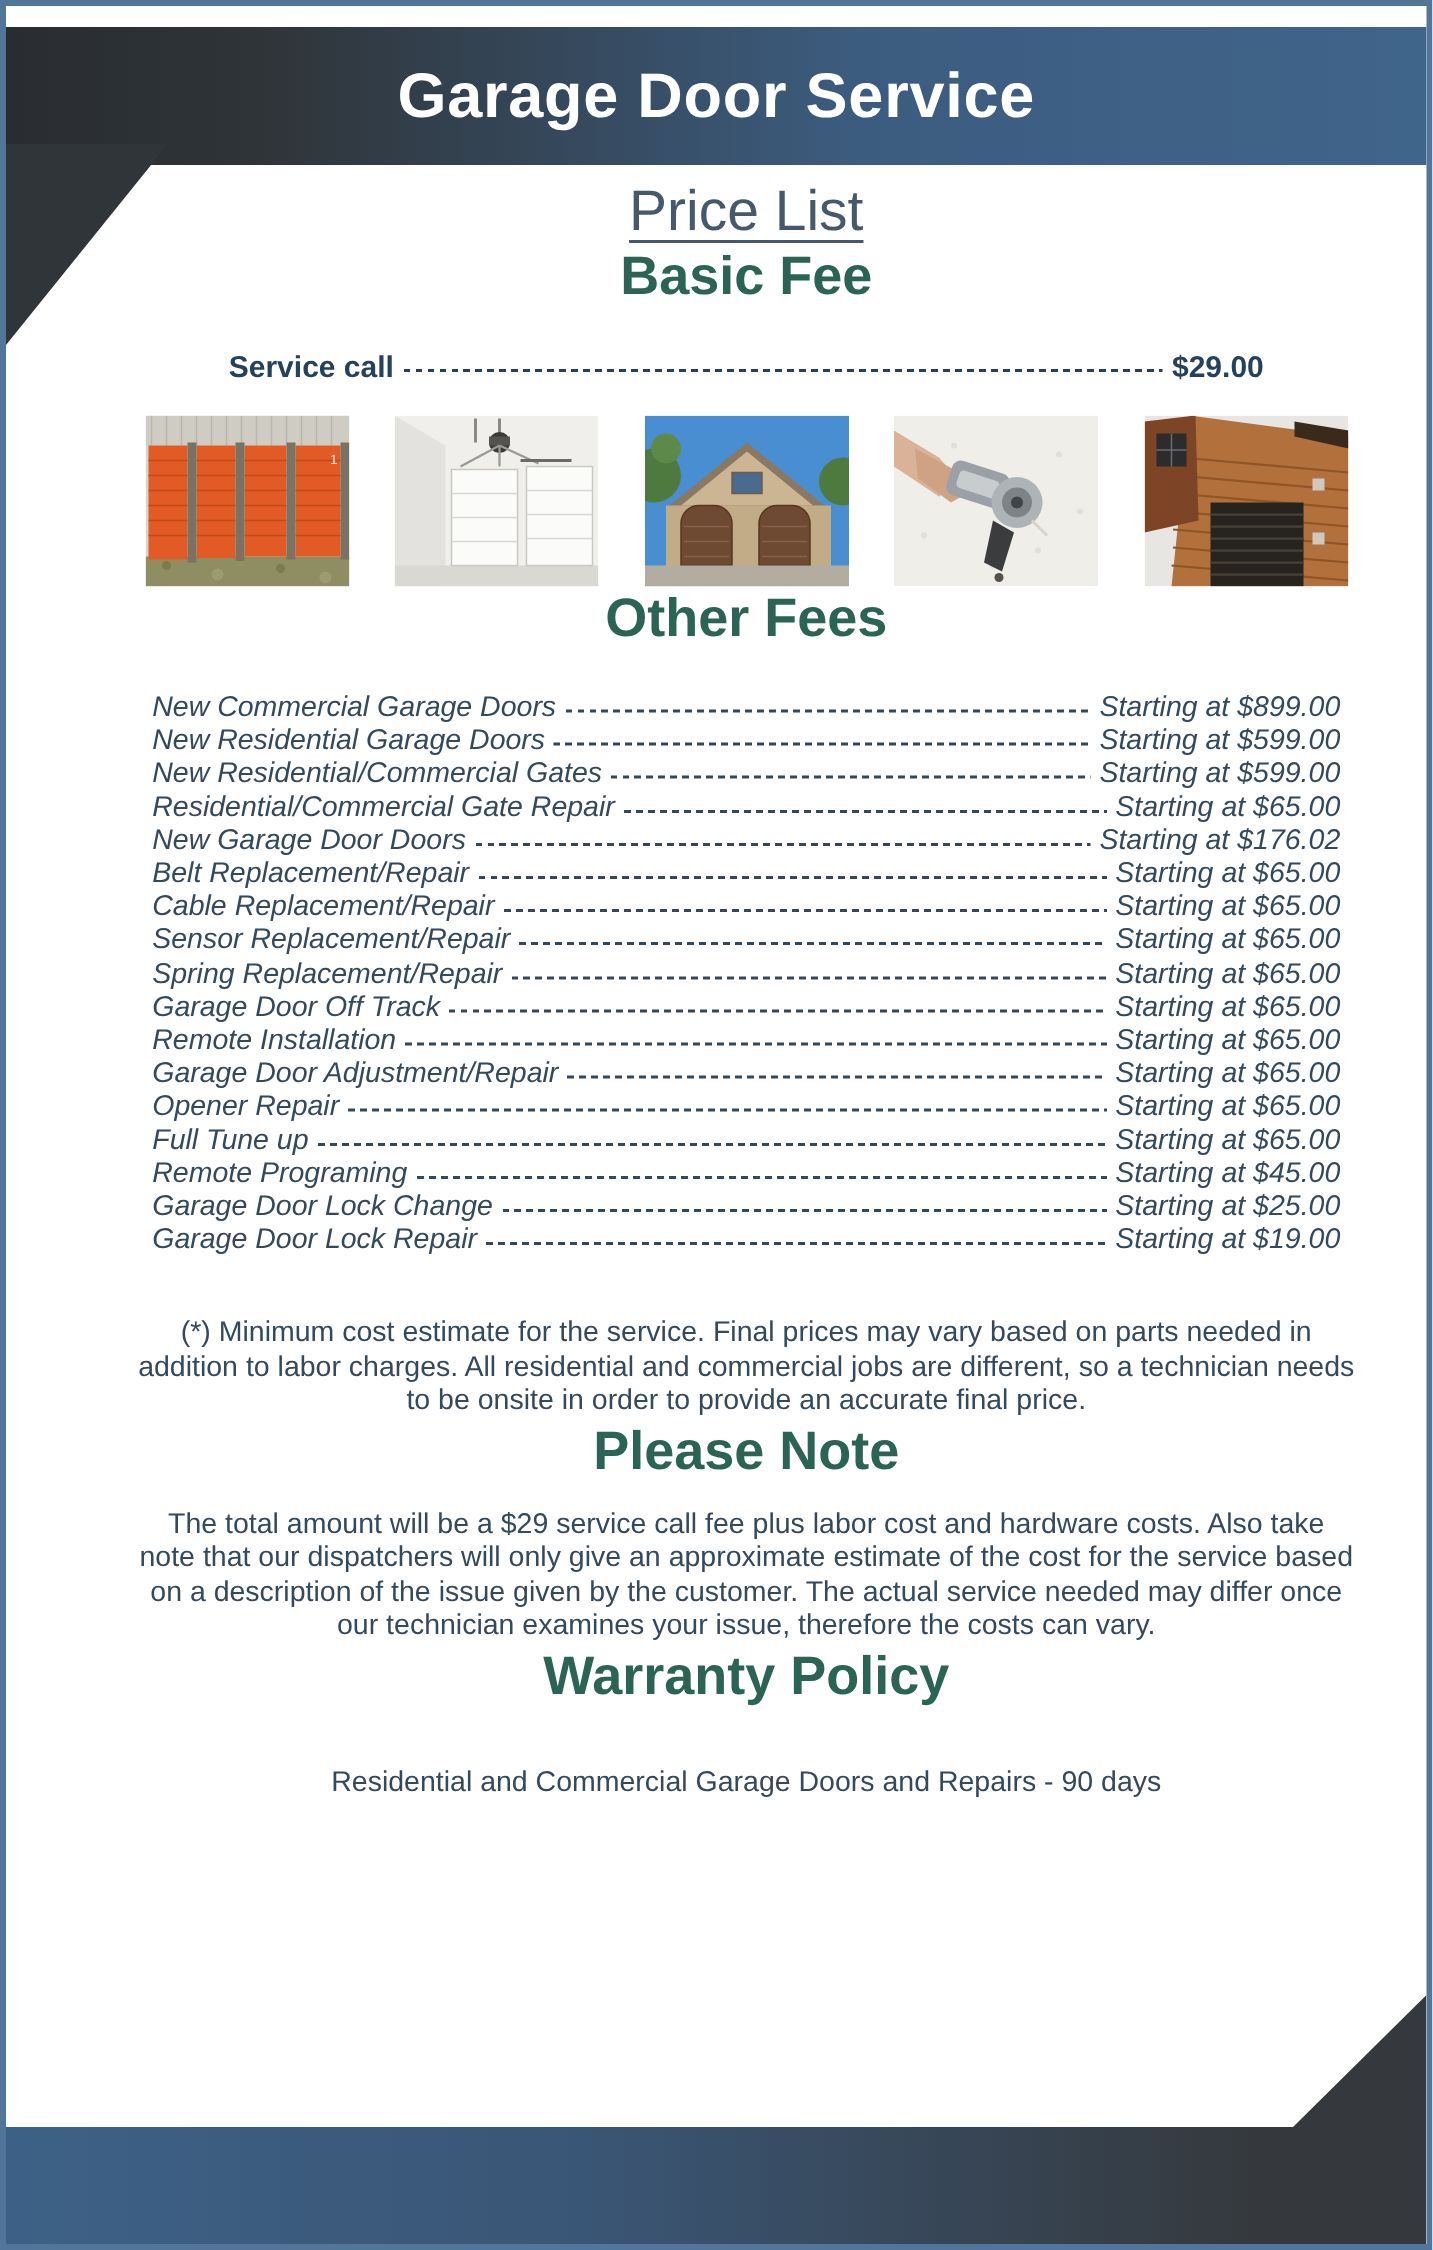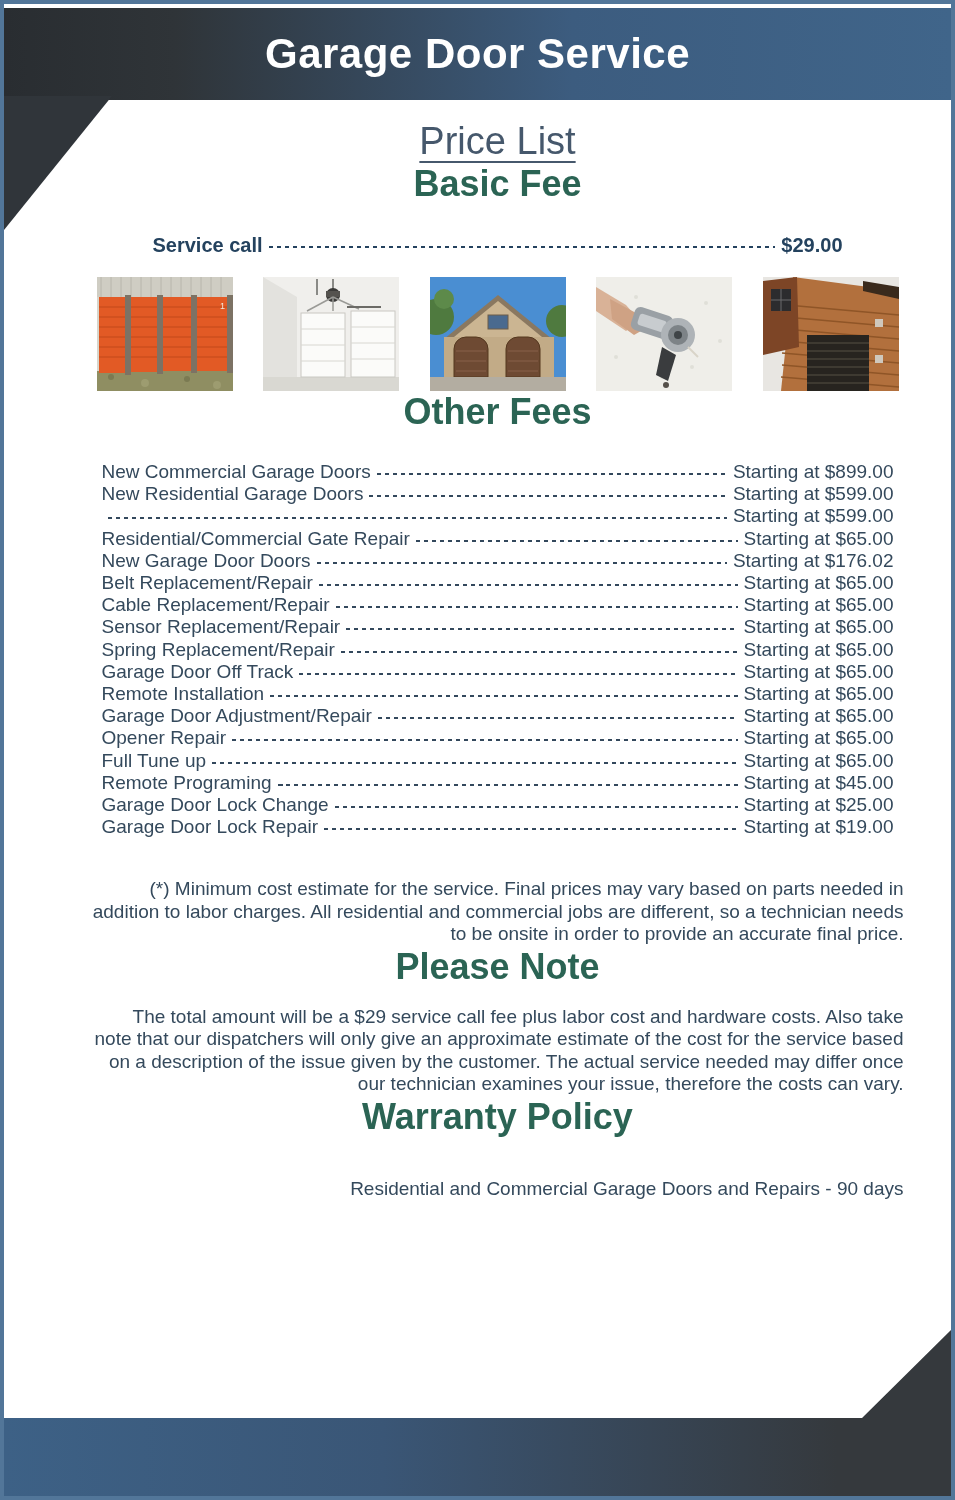--- a/index.html
+++ b/index.html
@@ -8,21 +8,21 @@
     position:relative;
     width:955px; height:1500px;
     border:4px solid #527699;
     background:#ffffff;
     overflow:hidden;
     font-family:"Liberation Sans", sans-serif;
     color:#34495c;
   }
   
   .banner {
-    position:absolute; top:4px; left:0; right:0; height:92px;
+    position:absolute; top:14px; left:0; right:0; height:92px;
     background:linear-gradient(to right, #292d31 0%, #2f3438 18%, #3c5c7f 60%, #40658a 100%);
     display:flex; align-items:center; justify-content:center;
   }
   .banner h1 {
     margin:0; color:#ffffff; font-size:42px; font-weight:bold; letter-spacing:0.5px;
   }
   .corner-tl {
     position:absolute; top:92px; left:0; width:108px; height:134px;
     background:#30353a;
     clip-path:polygon(0 0, 100% 0, 0 100%);
@@ -66,25 +66,25 @@
   .photos {
     width:802px; margin:20px auto 0;
     display:flex; justify-content:space-between;
   }
   .photo { width:136px; height:114px; overflow:hidden; }
   .photo svg { display:block; }
   
   .fee-list { width:792px; margin:28px auto 0; }
   .fee-row {
     display:flex; align-items:center; height:22.2px;
-    font-size:19px; color:#34495c; white-space:nowrap;
+    font-size:19px; color:#34495c; white-space:nowrap;font-style:italic;
   }
   
   .para {
-    width:812px; margin:40px auto 0; text-align:right;
+    width:812px; margin:40px auto 0; text-align:center;
     font-size:19px; line-height:22.5px; color:#34495c;
   }
   .para.note-body { margin-top:18px; }
   .para.warranty-body { }
 </style>
 </head>
 <body>
 
 <div class="page">
 
@@ -295,20 +295,21 @@
           <span>New Commercial Garage Doors</span>
           <span class="fill"></span>
           <span>Starting at $899.00</span>
         </div>
       <div class="fee-row">
           <span>New Residential Garage Doors</span>
           <span class="fill"></span>
           <span>Starting at $599.00</span>
         </div>
       <div class="fee-row">
+          <span>New Residential/Commercial Gates</span>
           <span class="fill"></span>
           <span>Starting at $599.00</span>
         </div>
       <div class="fee-row">
           <span>Residential/Commercial Gate Repair</span>
           <span class="fill"></span>
           <span>Starting at $65.00</span>
         </div>
       <div class="fee-row">
           <span>New Garage Door Doors</span>

